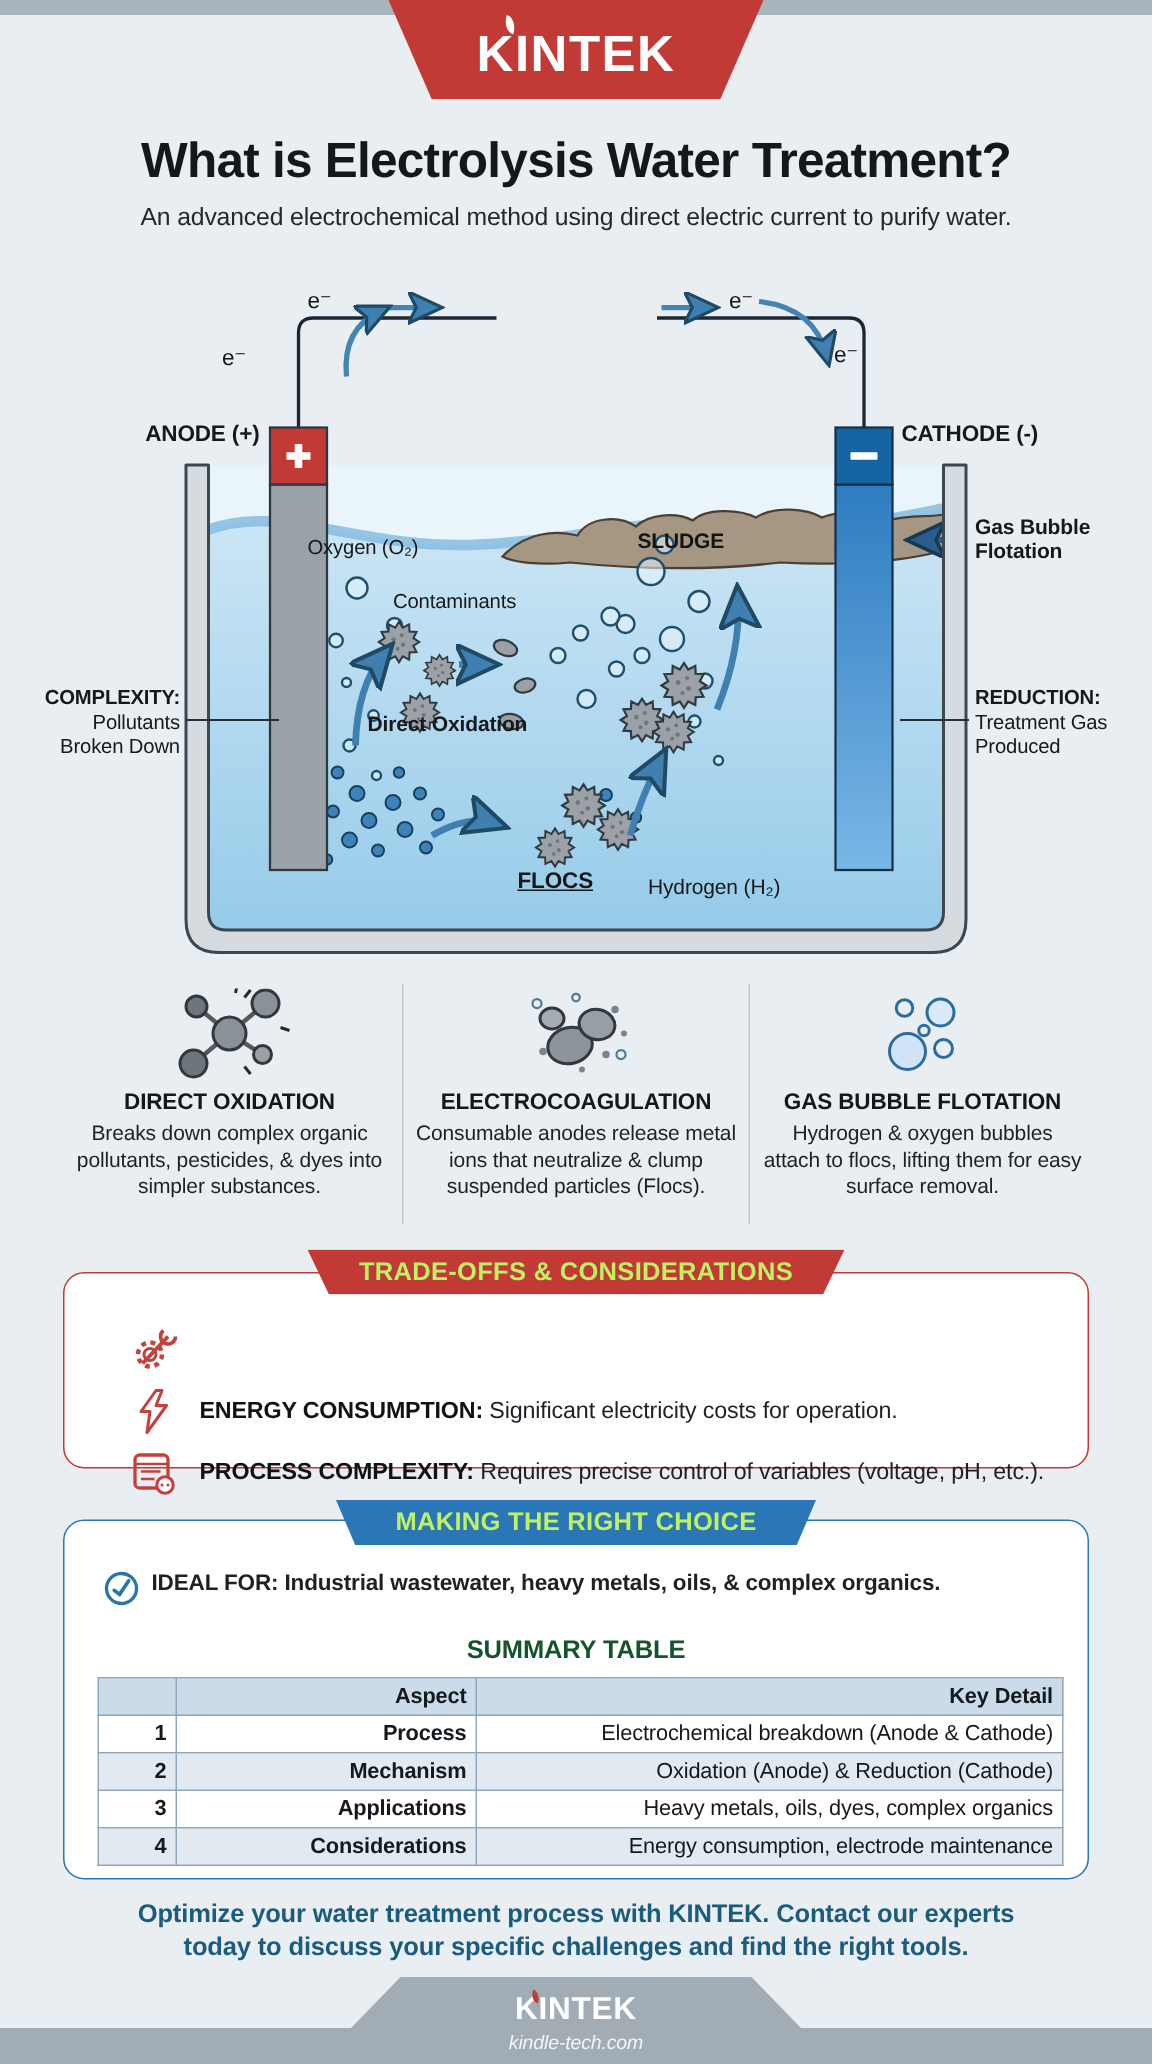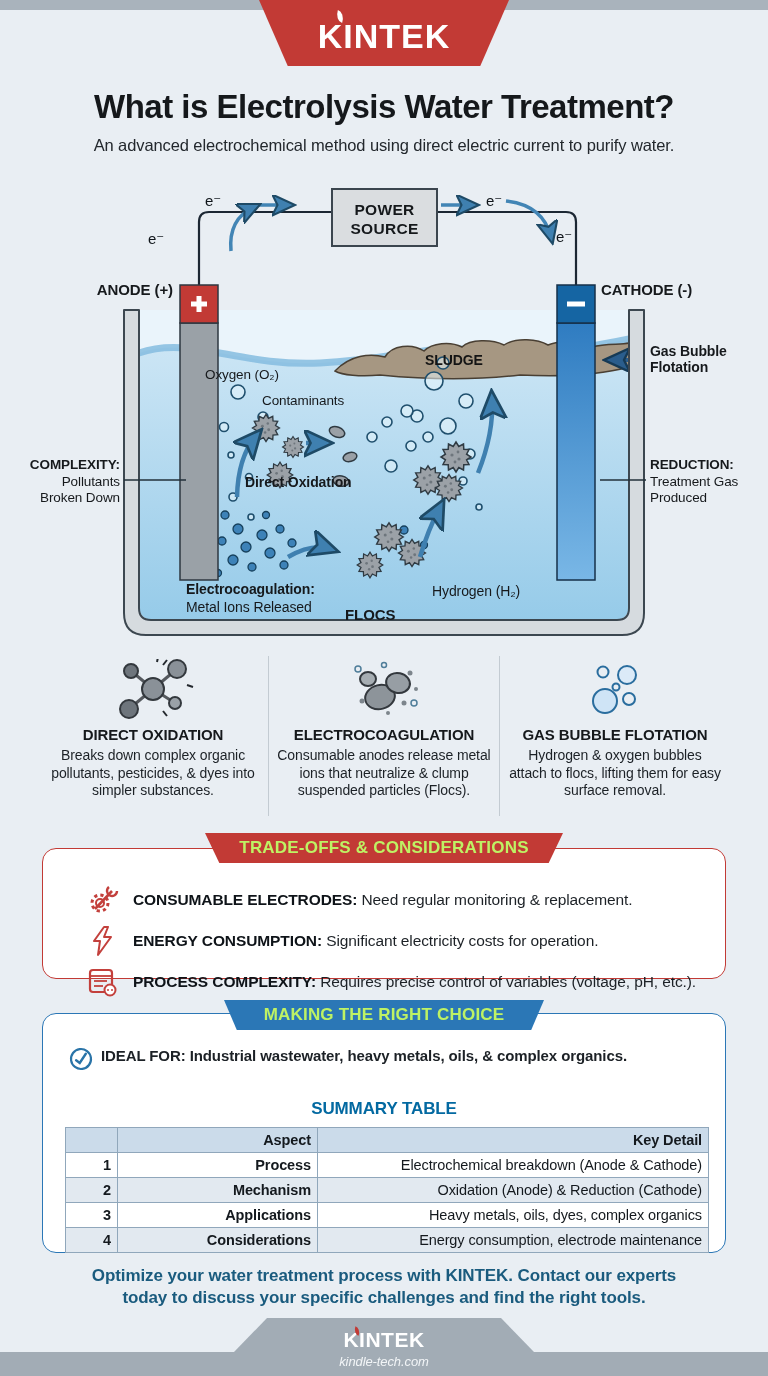--- a/index.html
+++ b/index.html
@@ -61,21 +61,21 @@
   .to-text { font-size:15.5px; color:#1c2126; }
   .to-text b { color:#0e1318; }
 
   #choice-box { left:42px; top:1013px; width:684px; height:240px;
     border:1.6px solid #2b77b6; padding:32px 22px 0 22px; }
   .choice-cols { display:flex; }
   .choice-item { flex:1; display:flex; align-items:flex-start; padding:0 4px;font-weight:bold; }
   .choice-icon { flex:0 0 24px; margin:1px 8px 0 0; }
   .choice-text { font-size:15px; line-height:19.5px; color:#1c2126; }
   .summary-title { text-align:center; font-size:17px; font-weight:bold;
-    color:#0369a1; margin-top:24px; }
+    color:#14532d; margin-top:14px; }
   table.summary { border-collapse:collapse; width:644px; margin:8px auto 0;
     font-size:14.5px; color:#14191e; }
   table.summary th, table.summary td { border:1px solid #90a7bb;
     height:23px; padding:4px 6px; text-align:right; }
   table.summary th { background:#cbdbea; font-weight:bold; }
   table.summary td.num, table.summary td.aspect { font-weight:bold; }
   table.summary tr:nth-child(even) td { background:#e2e9f0; }
   .col-num { width:52px; } .col-aspect { width:200px; }
 
   
@@ -219,24 +219,20 @@
       <rect x="557" y="138" width="38" height="257" fill="url(#cathG)" stroke="#16314a" stroke-width="1.5"></rect>
       <rect x="557" y="100" width="38" height="38" fill="#1565a3" stroke="#16314a" stroke-width="1.5"></rect>
       <rect x="567" y="116.5" width="18" height="5" fill="#fff"></rect>
 
       <path d="M124,125 V428 Q124,450 146,450 H622 Q644,450 644,428 V125 H629 V423 Q629,435 617,435 H151 Q139,435 139,423 V125 Z" fill="#d6dbdf" stroke="#3c4750" stroke-width="2" stroke-linejoin="round"></path>
 
       <line x1="124" y1="295" x2="186" y2="295" stroke="#22303a" stroke-width="1.4"></line>
       <line x1="600" y1="295" x2="646" y2="295" stroke="#22303a" stroke-width="1.4"></line>
     </svg>
 
-    <div class="dlabel power-box">
-      <div>POWER</div>
-      <div>SOURCE</div>
-    </div>
     <span class="dlabel elabel" style="left:205px;top:8px;">e⁻</span>
     <span class="dlabel elabel" style="left:486px;top:8px;">e⁻</span>
     <span class="dlabel elabel" style="left:148px;top:46px;">e⁻</span>
     <span class="dlabel elabel" style="left:556px;top:44px;">e⁻</span>
 
     <div class="dlabel bold" style="left:55px;top:97px;width:118px;text-align:right;font-size:15px;">ANODE (+)</div>
     <div class="dlabel bold" style="left:601px;top:97px;font-size:15px;">CATHODE (-)</div>
 
     <div class="dlabel" style="left:14px;top:272px;width:106px;text-align:right;">
       <div class="bold">COMPLEXITY:</div>
@@ -247,28 +243,24 @@
       <div class="bold">REDUCTION:</div>
       <div>Treatment Gas</div>
       <div>Produced</div>
     </div>
     <div class="dlabel bold" style="left:650px;top:158px;width:100px;font-size:14px;line-height:16px;">
       <div>Gas Bubble</div>
       <div>Flotation</div>
     </div>
 
     <span class="dlabel bold" style="left:425px;top:167px;font-size:14px;color:#141414;">SLUDGE</span>
-    <span class="dlabel" style="left:205px;top:182px;">Oxygen (O₂)</span>
+    <span class="dlabel" style="left:205px;top:172px;">Oxygen (O₂)</span>
     <span class="dlabel" style="left:262px;top:208px;">Contaminants</span>
     <span class="dlabel bold" style="left:245px;top:289px;font-size:14px;">Direct Oxidation</span>
-    <div class="dlabel" style="left:186px;top:395px;width:150px;font-size:14px;line-height:18px;">
-      <div class="bold">Electrocoagulation:</div>
-      <div>Metal Ions Released</div>
-    </div>
-    <span class="dlabel bold" style="left:345px;top:422px;font-size:15px;">FLOCS</span>
+    <span class="dlabel bold" style="left:345px;top:395px;font-size:15px;text-decoration:underline;">FLOCS</span>
     <span class="dlabel" style="left:432px;top:398px;font-size:14px;">Hydrogen (H₂)</span>
   </div>
 
   <div class="abs" id="mechanisms">
     <div class="mech-col">
       <div class="mech-icon">
         <svg width="92" height="62" viewBox="0 0 92 62">
           <g stroke="#55595e" stroke-width="3">
               <line x1="46" y1="30" x2="24" y2="12"></line>
               <line x1="46" y1="30" x2="70" y2="10"></line>
@@ -332,21 +324,20 @@
   <div class="abs panel" id="tradeoffs-box">
     <div class="to-row">
       <span class="to-icon">
         <svg width="32" height="30" viewBox="0 0 32 30">
           <circle cx="13" cy="18" r="8" fill="none" stroke="#c3403c" stroke-width="3" stroke-dasharray="3.2,3.1"></circle>
           <circle cx="13" cy="18" r="4" fill="none" stroke="#c3403c" stroke-width="2"></circle>
           <line x1="8" y1="24" x2="25" y2="6" stroke="#c3403c" stroke-width="2.6"></line>
           <path d="M22,2 a5,5 0 1 0 8,4" fill="none" stroke="#c3403c" stroke-width="2.4"></path>
         </svg>
       </span>
-      <span class="to-text"><b>CONSUMABLE ELECTRODES:</b> <span>Need regular monitoring &amp; replacement.</span></span>
     </div>
     <div class="to-row">
       <span class="to-icon">
         <svg width="32" height="30" viewBox="0 0 32 30">
           <path d="M17,1 L7,15 h6 L11,29 L24,11 h-7 L21,1 Z" fill="none" stroke="#c3403c" stroke-width="2" stroke-linejoin="round"></path>
         </svg>
       </span>
       <span class="to-text"><b>ENERGY CONSUMPTION:</b> <span>Significant electricity costs for operation.</span></span>
     </div>
     <div class="to-row">

